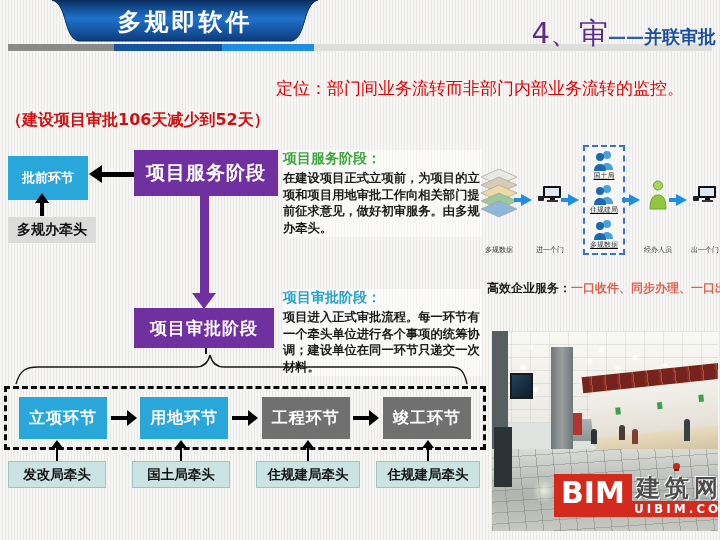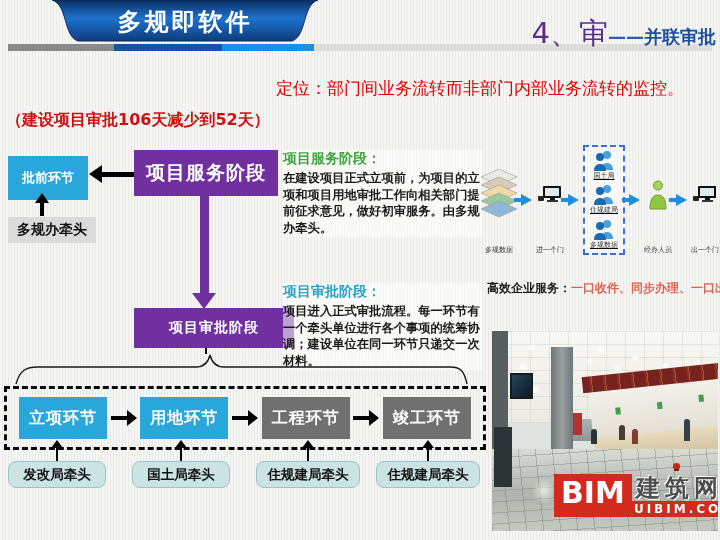--- a/index.html
+++ b/index.html
@@ -21,34 +21,34 @@
   .sec-sub{ color:#1a4e9e; font-size:18px; font-weight:bold; }
   .red1{ left:276px; top:77px; width:440px; color:#e10000; font-size:17px; font-weight:normal; white-space:nowrap; }
   .red2{ left:6px; top:110px; color:#d01010; font-size:16px; font-weight:bold; white-space:nowrap; }
   
   .box{ display:flex; align-items:center; justify-content:center; color:#fff; font-weight:bold; }
   .cyan{ background:#29a7da; }
   .purple{ background:#7030a0; }
   .b-piqian{ left:8px; top:156px; width:80px; height:44px; font-size:13px; }
   .b-duogui{ left:8px; top:217px; width:88px; height:26px; background:#dbdbdb; color:#111; font-size:14px; font-weight:600; }
   .b-service{ left:134px; top:150px; width:144px; height:46px; font-size:19px; letter-spacing:1px; }
-  .b-approve{ left:134px; top:308px; width:160px; height:40px; font-size:14px; letter-spacing:1px; }
+  .b-approve{ left:134px; top:308px; width:140px; height:40px; font-size:17px; letter-spacing:1px; }
   .arrowL-bar{ left:101px; top:172px; width:33px; height:5px; background:#000; }
   .arrowL-tip{ left:89px; top:165px; width:0; height:0;
     border-right:13px solid #000; border-top:9px solid transparent; border-bottom:9px solid transparent; }
   .arrowU-bar{ left:40px; top:201px; width:4px; height:15px; background:#000; }
   .arrowU-tip{ left:35px; top:193px; width:0; height:0;
     border-bottom:10px solid #000; border-left:7px solid transparent; border-right:7px solid transparent; }
   .parrow-bar{ left:200px; top:196px; width:9px; height:98px; background:#7030a0; }
   .parrow-tip{ left:192px; top:293px; width:0; height:0;
     border-top:16px solid #7030a0; border-left:12px solid transparent; border-right:12px solid transparent; }
   
   .desc{ width:199px; background:rgba(255,255,255,.55); }
   .desc-1{ left:283px; top:150px; }
-  .desc-2{ left:283px; top:283px; }
+  .desc-2{ left:283px; top:289px; }
   .desc h4{ font-size:14px; margin-bottom:2px; }
   .t-green{ color:#3fa63f; }
   .t-teal{ color:#2ba3c8; }
   .desc p{ font-size:12.3px; font-weight:600; color:#1a1a1a; line-height:1.36; }
   
   .mini{ left:481px; top:145px; width:238px; height:110px; display:flex;
     justify-content:space-between; align-items:stretch; }
   .mf-item{ display:flex; flex-direction:column; align-items:center; justify-content:flex-end; }
   .mf-item .ic{ margin:auto 0; }
   .mf-lbl{ font-size:7px; color:#333; white-space:nowrap; }
@@ -65,21 +65,21 @@
   .brace{ left:10px; top:352px; }
   .brace-stem{ left:205px; top:348px; width:2px; height:6px; background:#111; }
   .dash-box{ left:4px; top:386px; width:482px; height:64px; border:3px dashed #0a0a0a;
     display:flex; align-items:center; justify-content:space-between; padding:0 12px; }
   .stage{ width:88px; height:42px; font-size:16px; letter-spacing:1px; position:static; display:flex;
     align-items:center; justify-content:center; color:#fff; font-weight:bold; }
   .harrow{ width:26px; height:16px; position:relative; }
   .harrow::before{ content:''; position:absolute; left:0; top:6px; width:16px; height:4px; background:#000; }
   .harrow::after{ content:''; position:absolute; right:0; top:0; width:0; height:0;
     border-left:10px solid #000; border-top:8px solid transparent; border-bottom:8px solid transparent; }
-  .lead{ top:461px; height:27px; background:#cbe3e3; border:1px solid #9bc6c6; border-radius:8px;
+  .lead{ top:461px; height:27px; background:#cbe3e3; border:1px solid #9bc6c6; border-radius:0;
     display:flex; align-items:center; justify-content:center; font-size:13.5px; font-weight:600; color:#111; }
   .uarr-line{ top:447px; width:2px; height:14px; background:#000; }
   .uarr-tip{ top:440px; width:0; height:0; border-bottom:8px solid #000;
     border-left:6px solid transparent; border-right:6px solid transparent; }
   
   .photo{ left:492px; top:331px; width:226px; height:200px; overflow:hidden; background:#dfe3df; }
   .ph{ position:absolute; }
   .ph-ceiling{ left:0; top:0; width:100%; height:46%;
     background:repeating-linear-gradient(90deg,rgba(195,195,190,.35) 0 1px,transparent 1px 19px),
                repeating-linear-gradient(180deg,rgba(195,195,190,.35) 0 1px,transparent 1px 13px),

